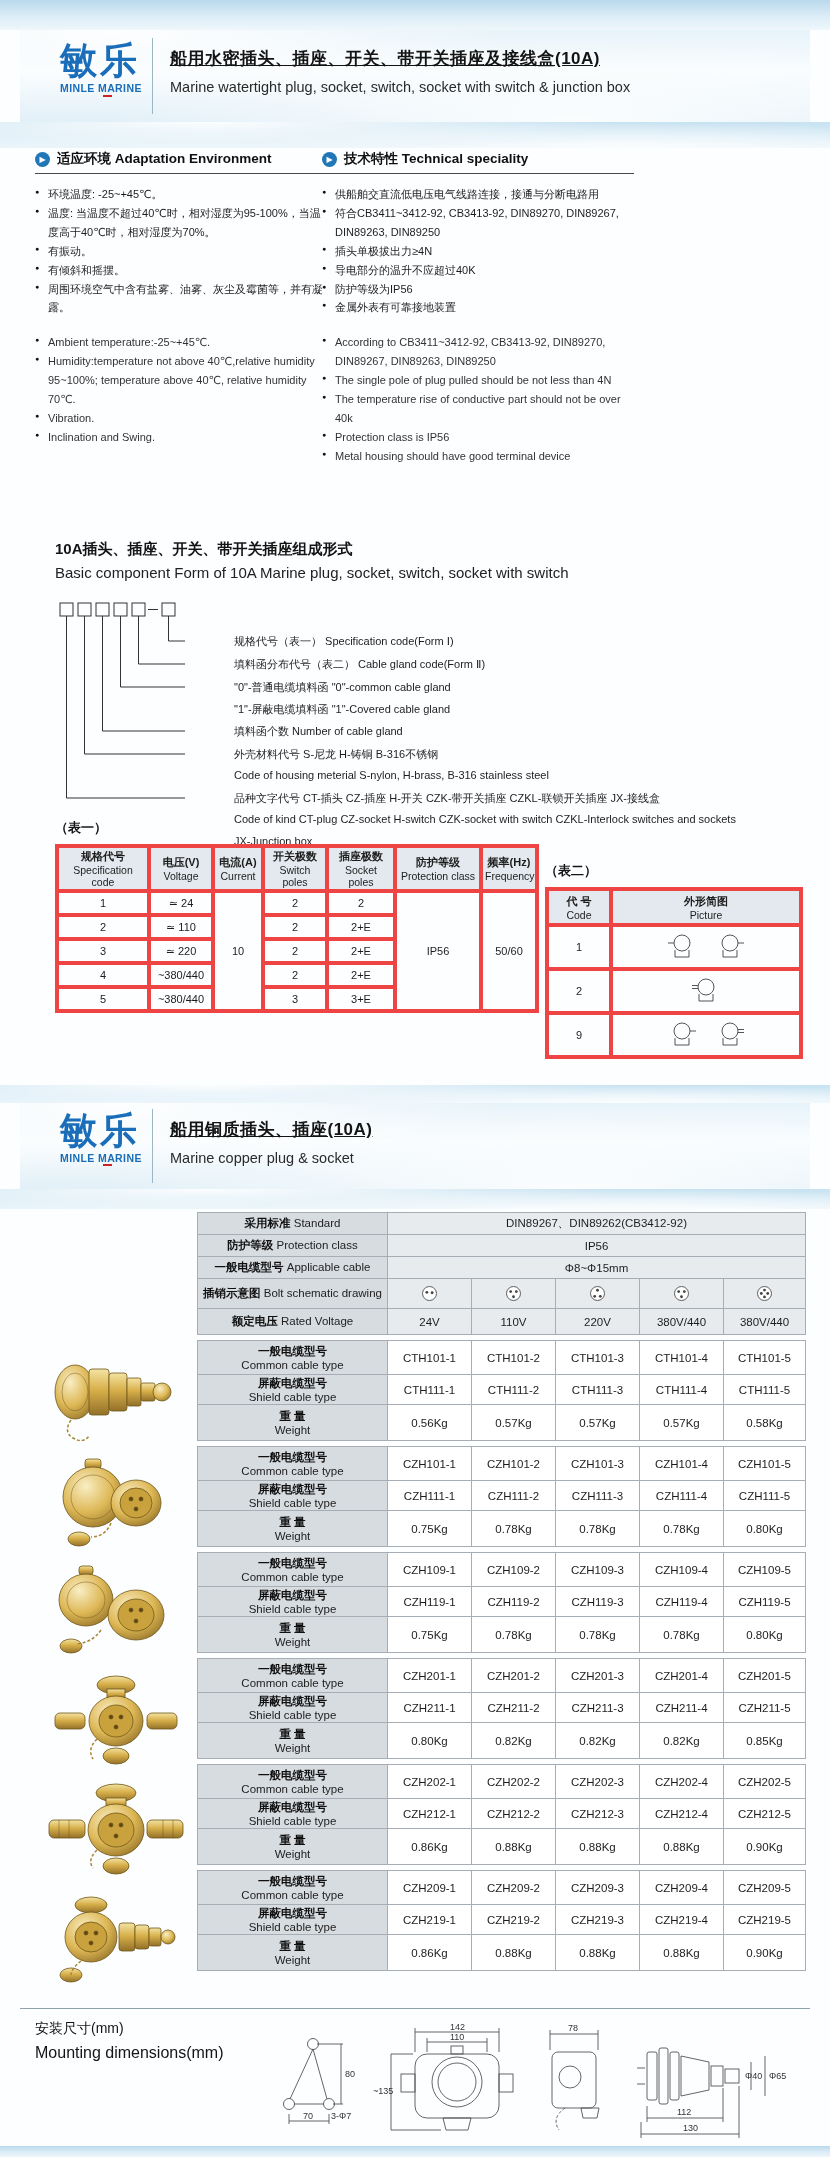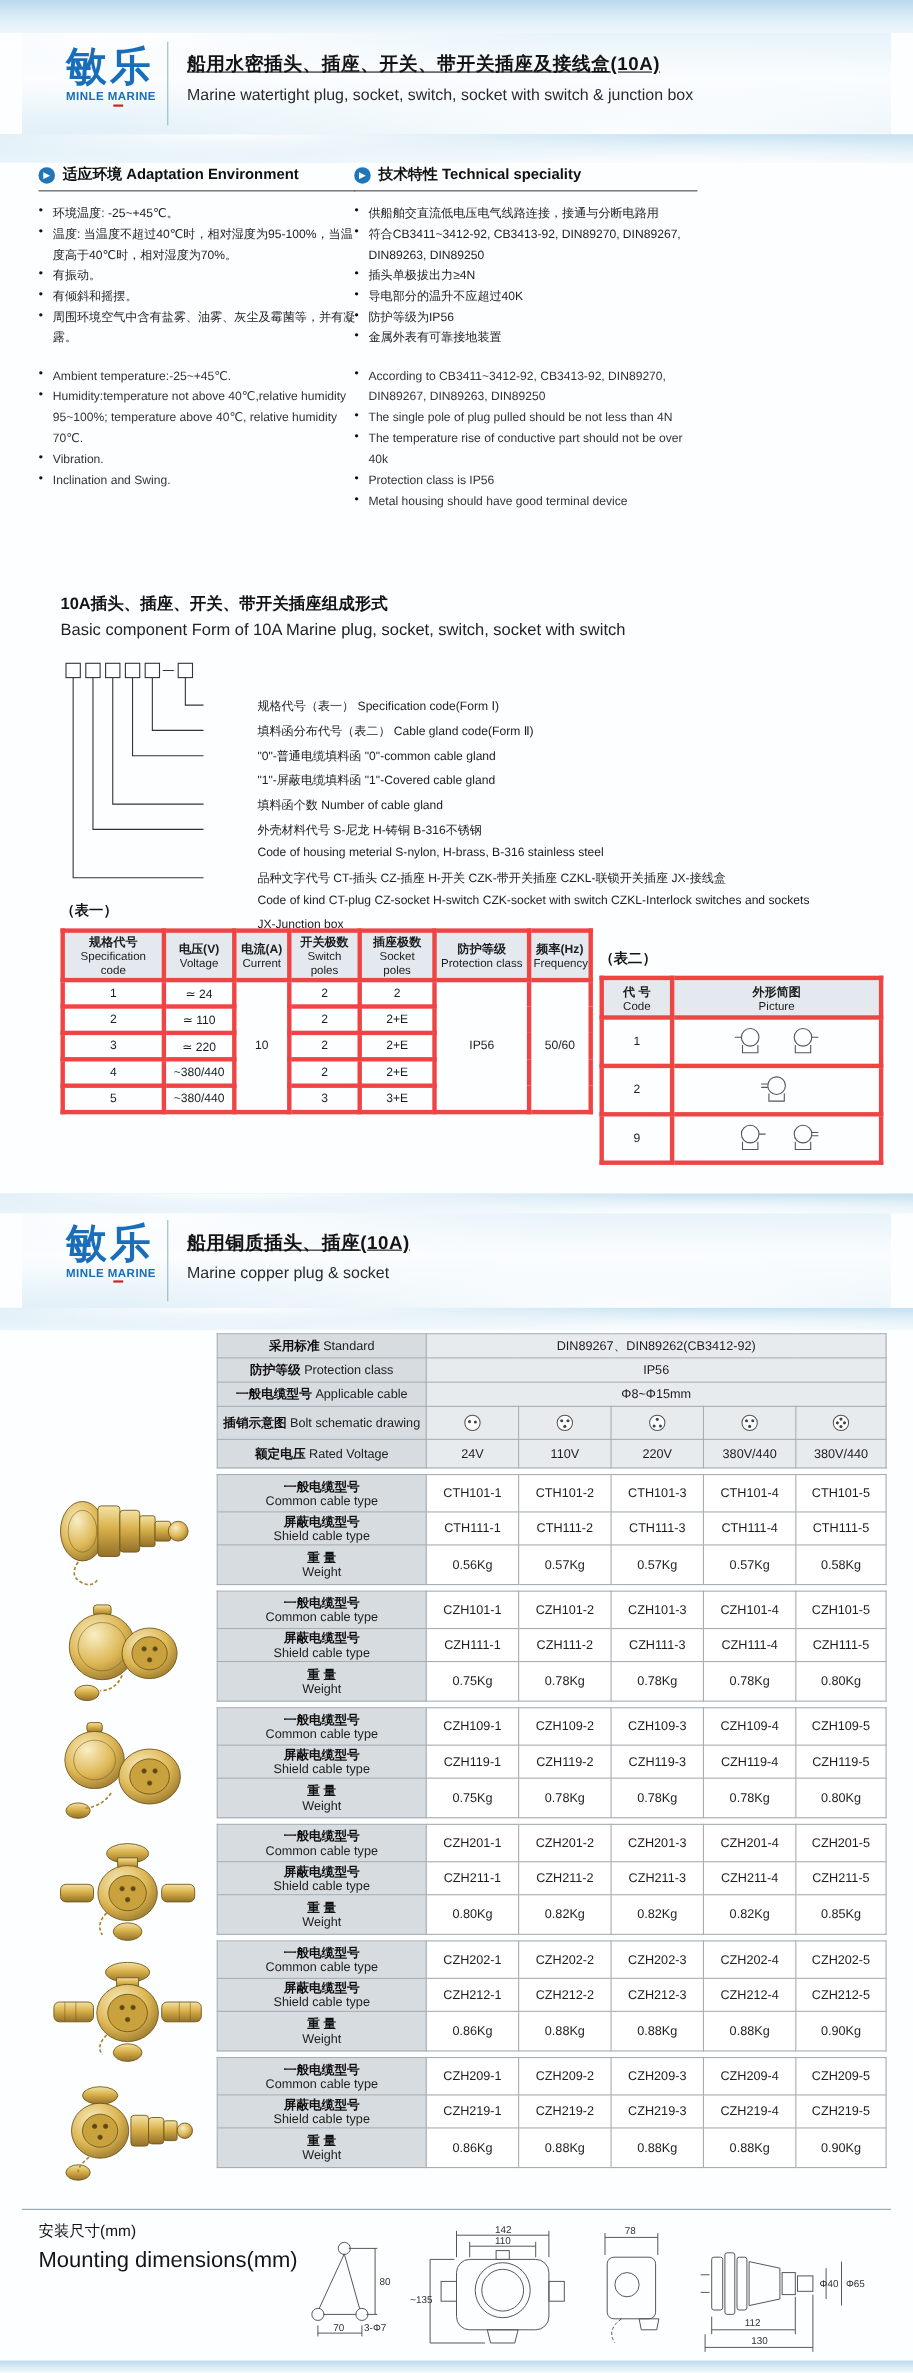--- a/index.html
+++ b/index.html
@@ -58,21 +58,21 @@
   .lblcell .cn{font-weight:bold;color:#101010;text-align:center;}
   .lblcell .en{color:#222;}
   .mergecell{background:#e7ebee;}
   .valcell{background:#fff;}
   .grp{margin-bottom:5px;border-radius:15px;}
   .pin{width:17px;height:17px;vertical-align:middle;}
 
   .product{position:absolute;left:40px;width:152px;height:100px;}
 
   .foot-title-cn{font-size:14px;color:#141414;}
-  .foot-title-en{font-size:20px;color:#141414;margin-top:6px;}
+  .foot-title-en{font-size:16px;color:#141414;margin-top:6px;}
   .dimtext{font-size:9px;fill:#333;}
 </style>
 </head>
 <body>
 
 <div id="page">
 
   <svg width="0" height="0" style="position:absolute" aria-hidden="true">
     <defs>
       <linearGradient id="gA" x1="0" y1="0" x2="0" y2="1">

